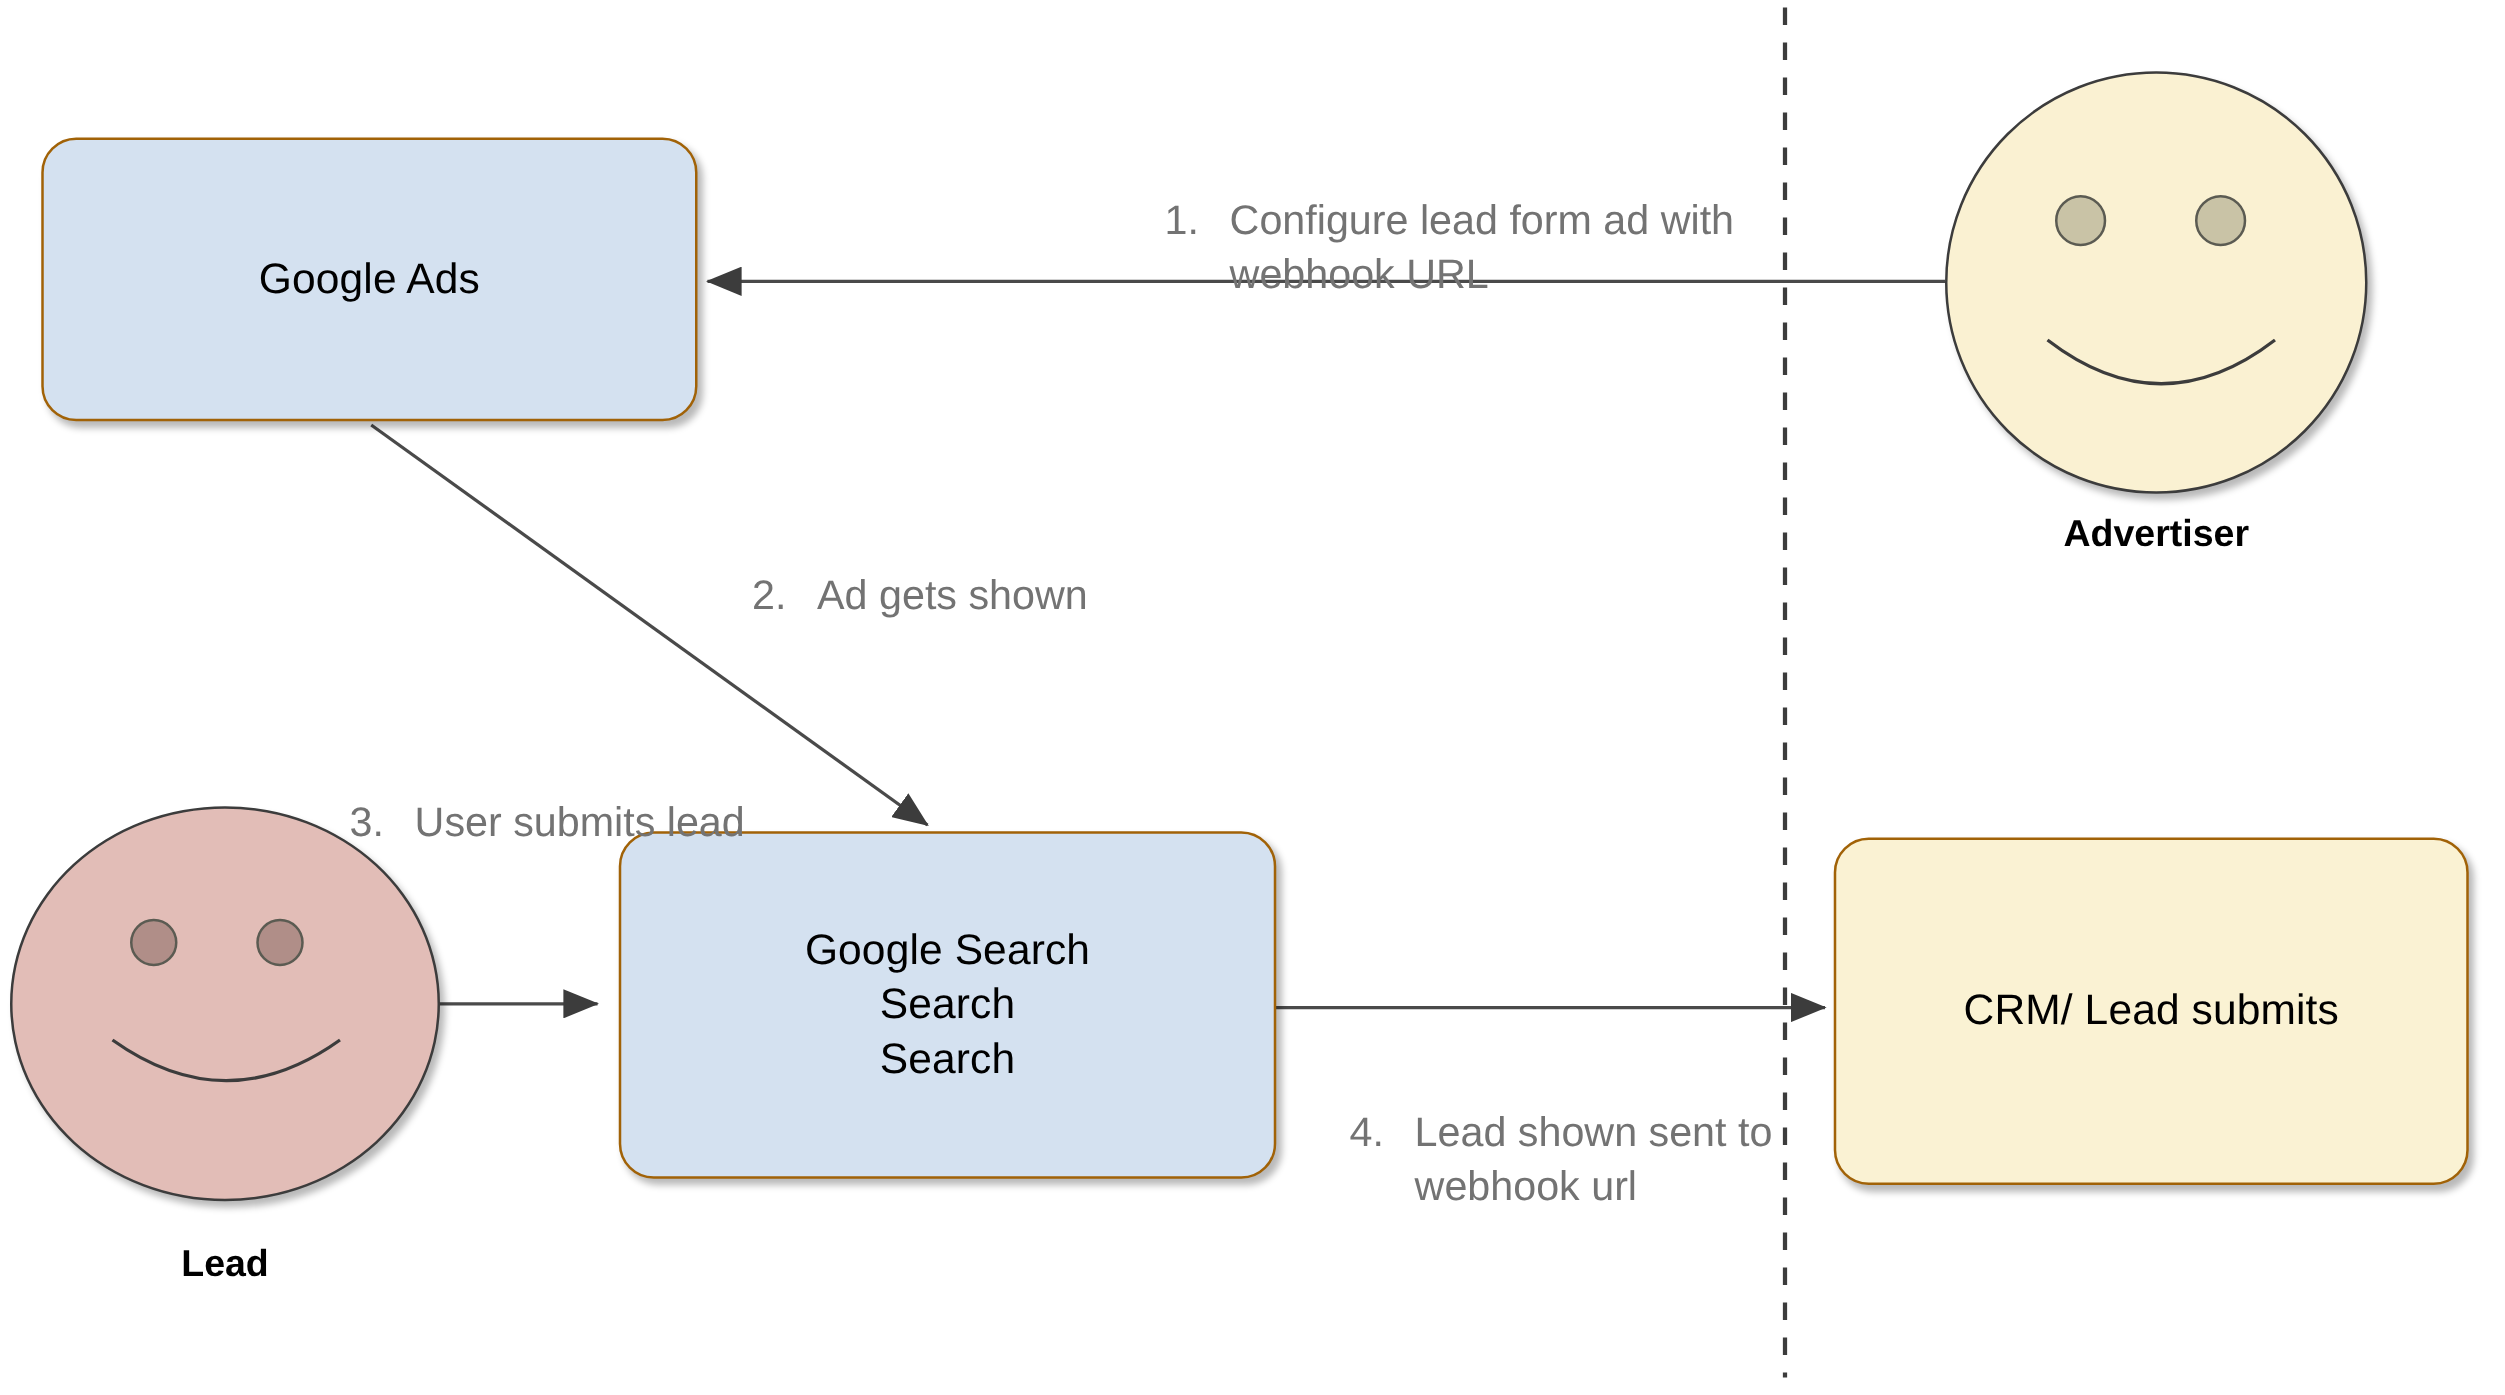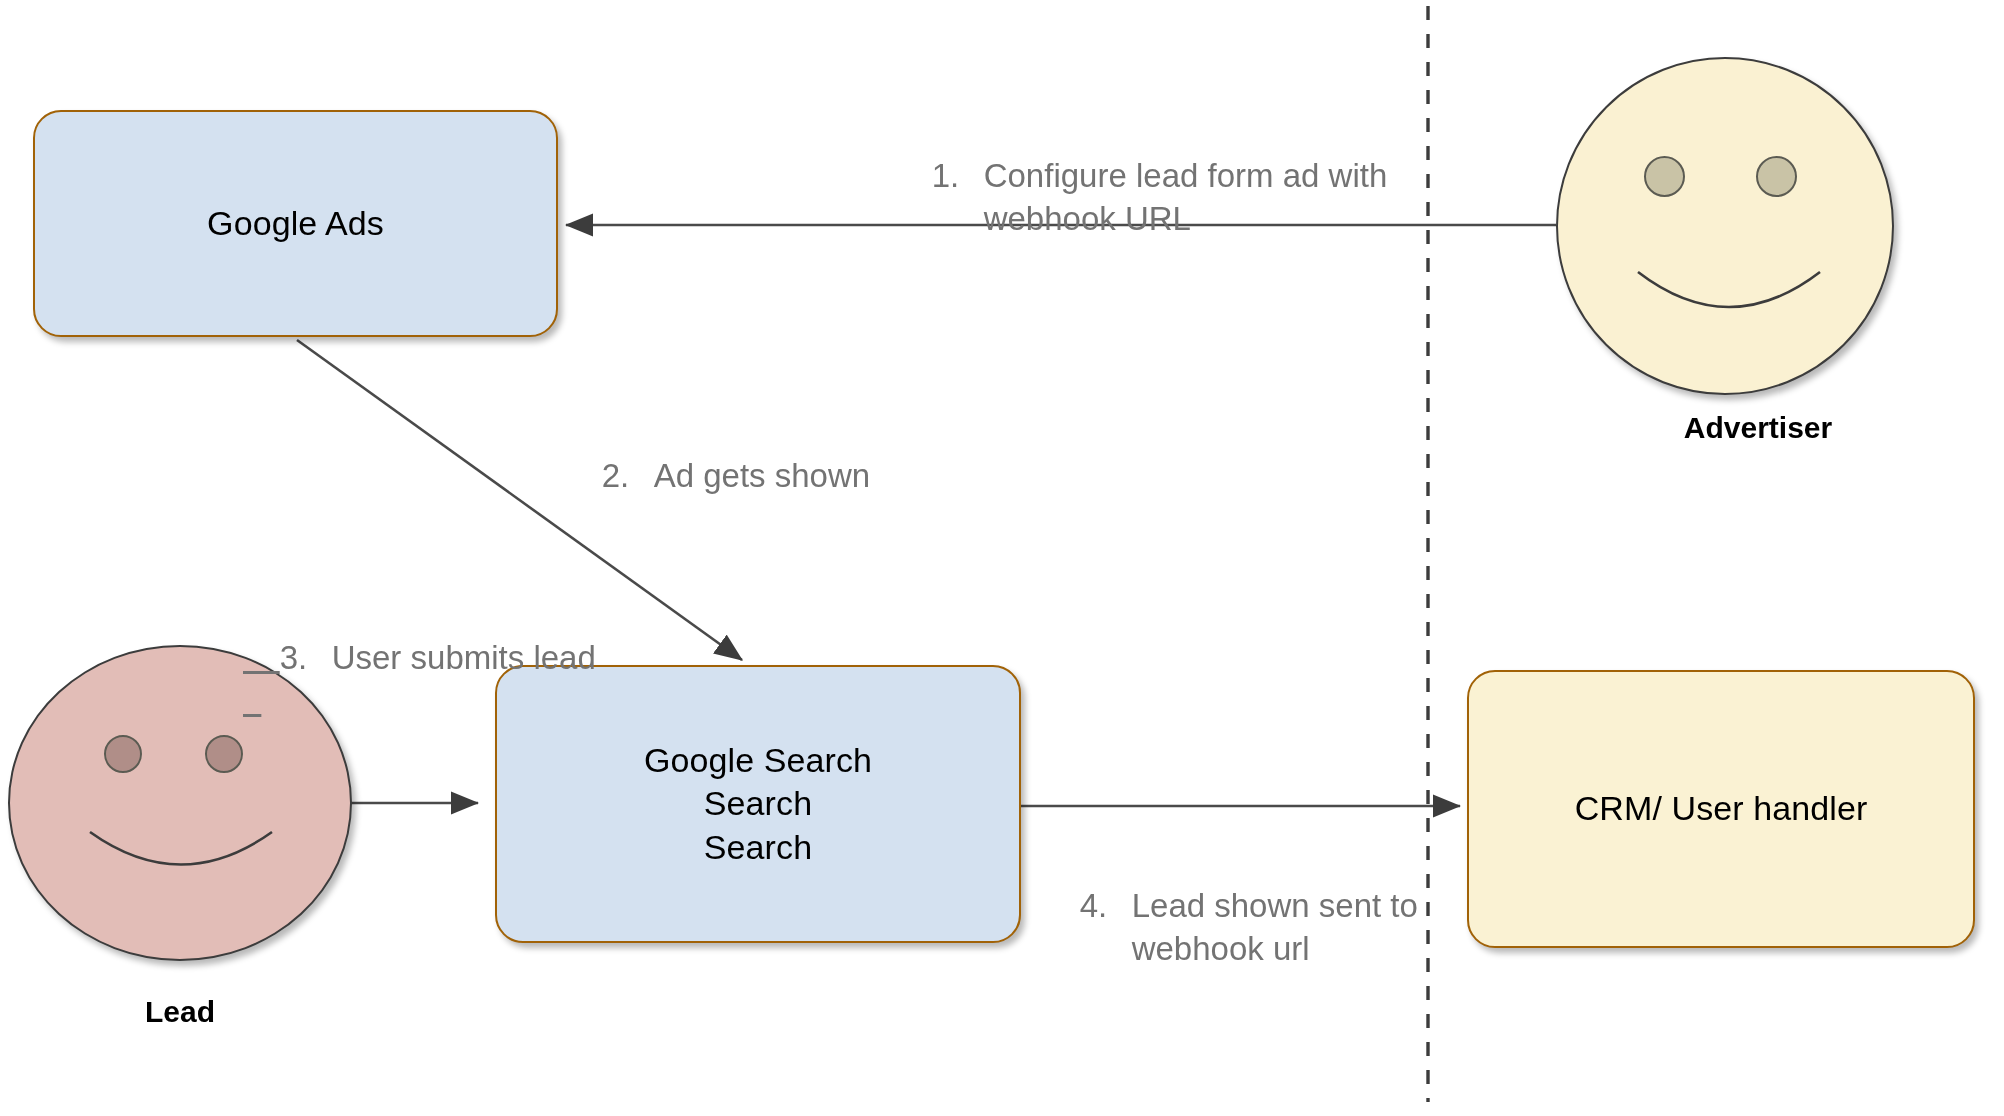--- a/index.html
+++ b/index.html
@@ -121,50 +121,50 @@
 
   <div class="node-box blue" style="left:495px; top:665px; width:526px; height:278px;">
     <span>
       <span>Google Search</span><br>
       <span>Search</span><br>
       <span>Search</span>
     </span>
   </div>
 
   <div class="node-box cream" style="left:1467px; top:670px; width:508px; height:278px;">
-    <span>CRM/ User handler</span>
+    <span>CRM/ Lead submits</span>
   </div>
 
   <div class="face advertiser" style="left:1556px; top:57px; width:338px; height:338px;">
     <span class="eye" style="left:86px; top:97px; width:41px; height:41px;"></span>
     <span class="eye" style="left:198px; top:97px; width:41px; height:41px;"></span>
     <svg class="mouth" style="left:76px; top:205px; width:190px; height:70px;" viewBox="0 0 190 70" xmlns="http://www.w3.org/2000/svg">
       <path d="M4,8 Q95,78 186,8" fill="none" stroke="#3c3c3c" stroke-width="2.6"></path>
     </svg>
   </div>
-  <div class="face-label" style="left:1589px; top:411px; width:338px;">Advertiser</div>
+  <div class="face-label" style="left:1556px; top:411px; width:338px;">Advertiser</div>
 
   <div class="face user" style="left:8px; top:645px; width:344px; height:316px;">
     <span class="eye" style="left:94px; top:88px; width:38px; height:38px;"></span>
     <span class="eye" style="left:195px; top:88px; width:38px; height:38px;"></span>
     <svg class="mouth" style="left:76px; top:178px; width:190px; height:66px;" viewBox="0 0 190 66" xmlns="http://www.w3.org/2000/svg">
       <path d="M4,7 Q95,72 186,7" fill="none" stroke="#3c3c3c" stroke-width="2.6"></path>
     </svg>
   </div>
   <div class="face-label" style="left:8px; top:995px; width:344px;">Lead</div>
 
   <div class="edge-label" style="left:895px; top:110px; width:520px;">
     <span class="num">1.</span><span class="txt"><span>Configure lead form ad with</span><br><span>webhook URL</span></span>
   </div>
 
   <div class="edge-label" style="left:565px; top:410px; width:400px;">
     <span class="num">2.</span><span class="txt">Ad gets shown</span>
   </div>
 
-  <div class="edge-label" style="left:243px; top:592px; width:400px;text-decoration:underline;">
+  <div class="edge-label" style="left:243px; top:592px; width:400px;">
     <span class="num">3.</span><span class="txt">User submits lead</span>
   </div>
 
   <div class="edge-label" style="left:1043px; top:840px; width:400px;">
     <span class="num">4.</span><span class="txt"><span>Lead shown sent to</span><br><span>webhook url</span></span>
   </div>
 
 </div>
 
 </body></html>

